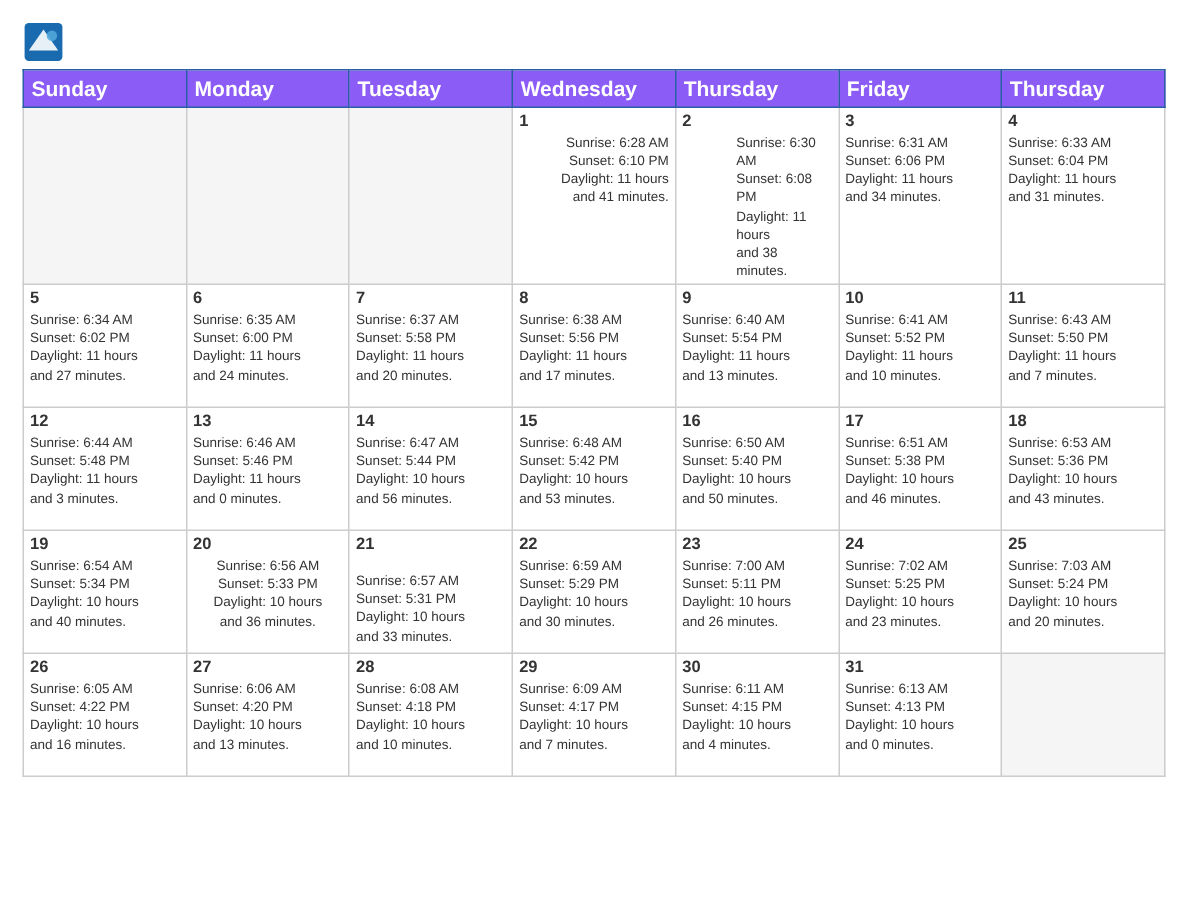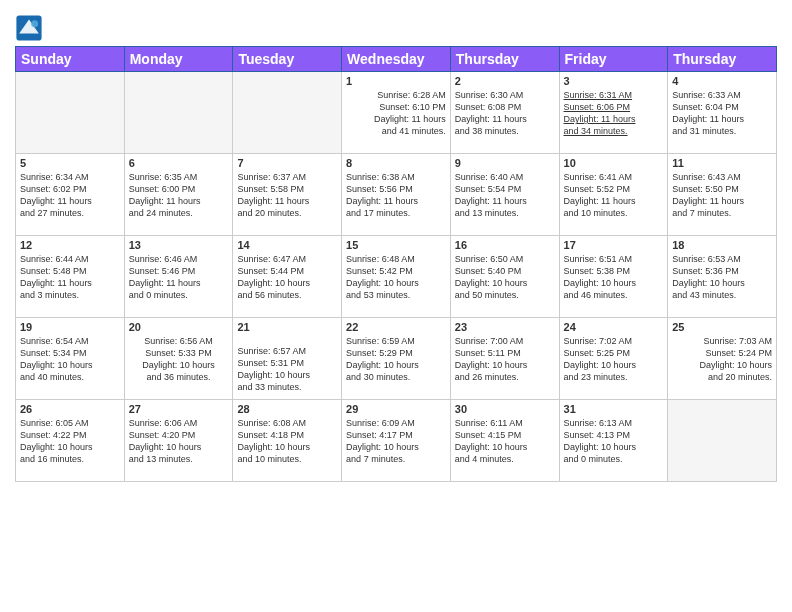--- a/index.html
+++ b/index.html
@@ -133,28 +133,28 @@
           <td class="empty"></td>
           <td>
             <span class="day-number">1</span>
             <div class="cell-text" style="white-space: pre-line; text-align: right;">Sunrise: 6:28 AM
 Sunset: 6:10 PM
 Daylight: 11 hours
 and 41 minutes.</div>
           </td>
           <td>
             <span class="day-number">2</span>
-            <div class="cell-text" style="white-space: pre-line;">Sunrise: 6:30 AM
+            <div class="cell-text" style="white-space: pre-line; margin-left: 36px;">Sunrise: 6:30 AM
 Sunset: 6:08 PM
 Daylight: 11 hours
 and 38 minutes.</div>
           </td>
           <td>
             <span class="day-number">3</span>
-            <div class="cell-text" style="white-space: pre-line; text-decoration: underline;">Sunrise: 6:31 AM
+            <div class="cell-text" style="white-space: pre-line;">Sunrise: 6:31 AM
 Sunset: 6:06 PM
 Daylight: 11 hours
 and 34 minutes.</div>
           </td>
           <td>
             <span class="day-number">4</span>
             <div class="cell-text" style="white-space: pre-line;">Sunrise: 6:33 AM
 Sunset: 6:04 PM
 Daylight: 11 hours
 and 31 minutes.</div>
@@ -300,21 +300,21 @@
           </td>
           <td>
             <span class="day-number">24</span>
             <div class="cell-text" style="white-space: pre-line;">Sunrise: 7:02 AM
 Sunset: 5:25 PM
 Daylight: 10 hours
 and 23 minutes.</div>
           </td>
           <td>
             <span class="day-number">25</span>
-            <div class="cell-text" style="white-space: pre-line; text-align: right;">Sunrise: 7:03 AM
+            <div class="cell-text" style="white-space: pre-line;">Sunrise: 7:03 AM
 Sunset: 5:24 PM
 Daylight: 10 hours
 and 20 minutes.</div>
           </td>
         </tr>
         <tr>
           <td>
             <span class="day-number">26</span>
             <div class="cell-text" style="white-space: pre-line;">Sunrise: 6:05 AM
 Sunset: 4:22 PM

